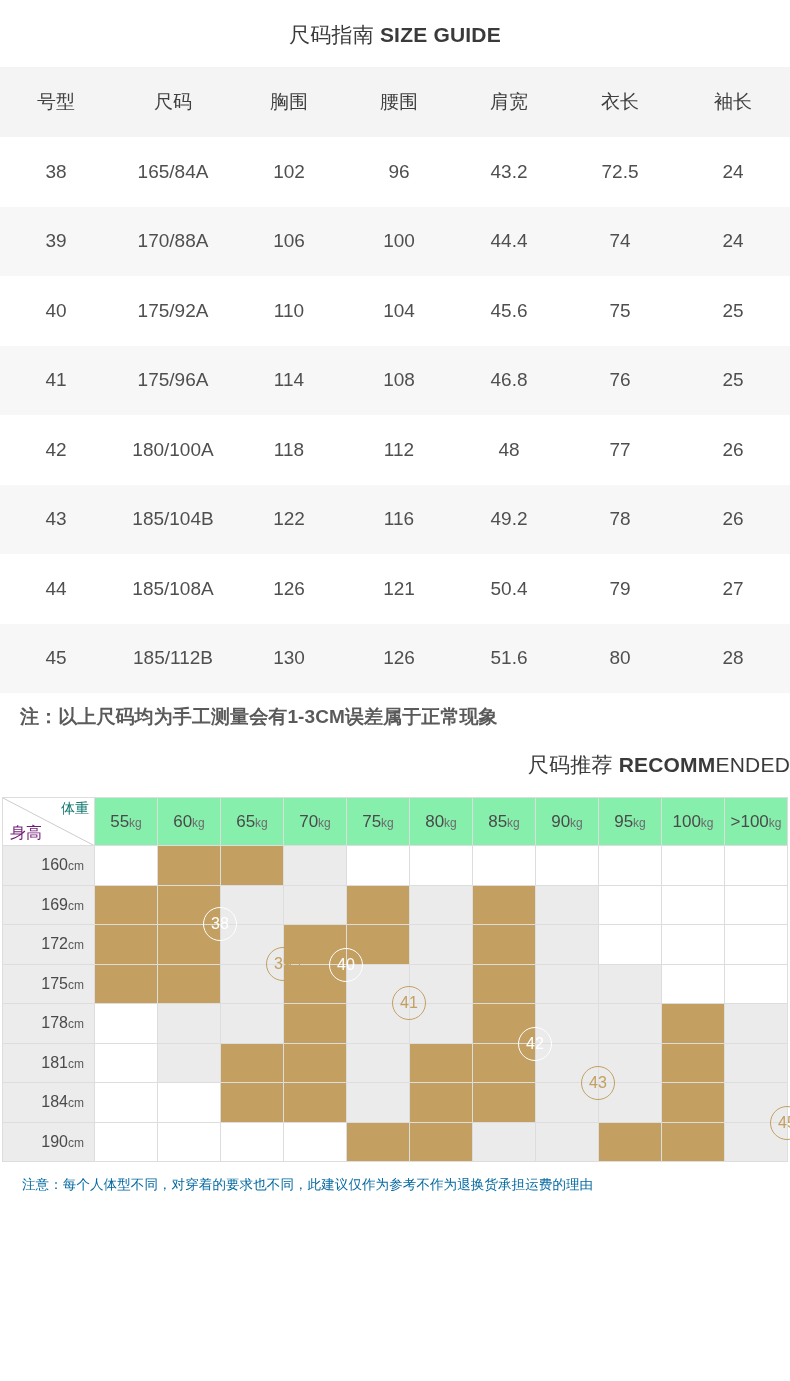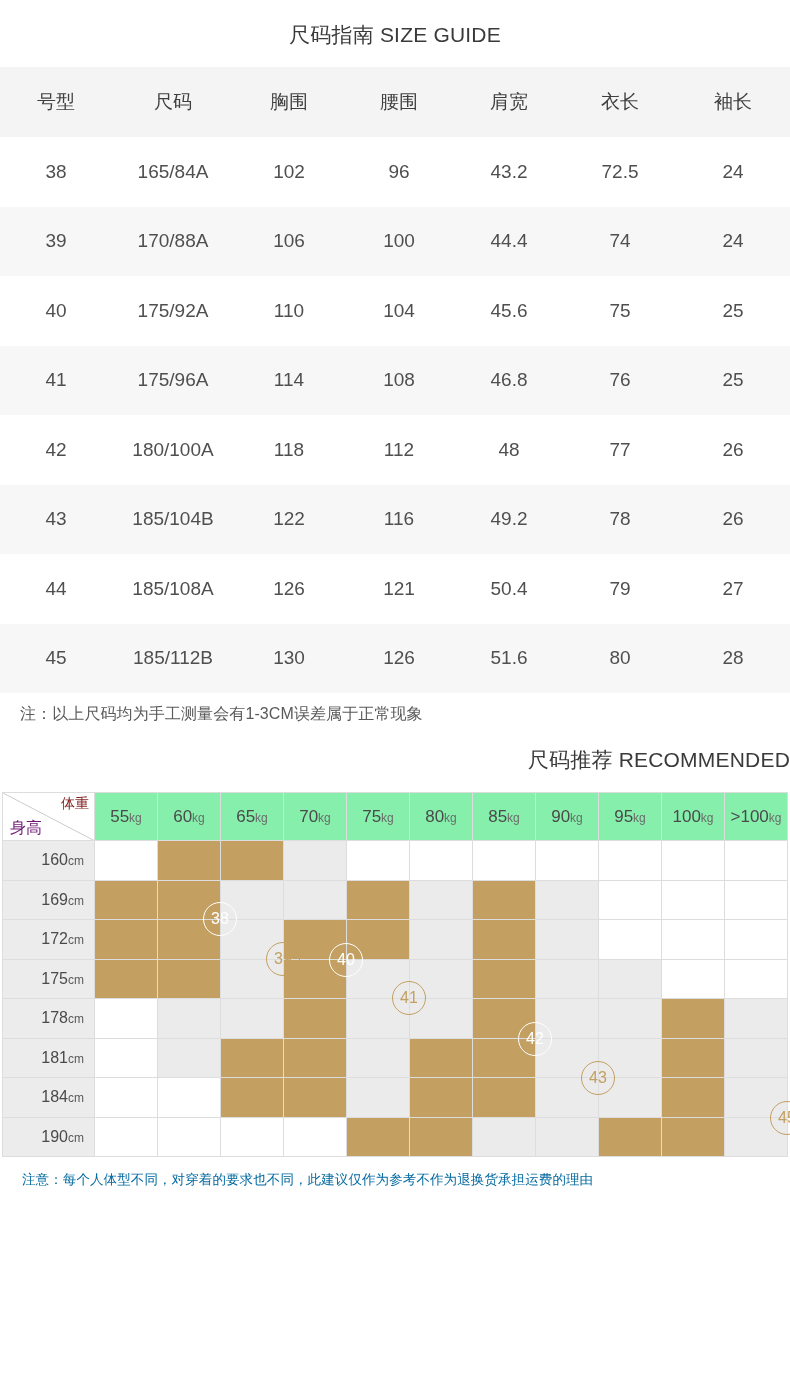--- a/index.html
+++ b/index.html
@@ -13,21 +13,21 @@
 
   
   .section-title {
     text-align: center;
     font-size: 21px;
     color: #3a3a3a;
     letter-spacing: 0.2px;
     line-height: 1;
   }
   .section-title .cn { font-weight: 400; }
-  .section-title .en-b { font-weight: 400; }
+  .section-title .en-b { font-weight: 700; }
   .section-title .en-n { font-weight: 400; }
 
   #title-size-guide { padding-top: 24px; padding-bottom: 22px; }
   #title-recommend  { padding-top: 24px; padding-bottom: 22px; text-align: right; }
 
   
   .size-table {
     width: 790px;
     border-collapse: collapse;
     table-layout: fixed;
@@ -54,24 +54,25 @@
 
   .col-a { width: 112px; }
   .col-b { width: 122px; }
   .col-c { width: 110px; }
   .col-d { width: 110px; }
   .col-e { width: 110px; }
   .col-f { width: 112px; }
   .col-g { width: 114px; }
 
   .table-note {
-    font-size: 16px;
+    font-size: 19px;
     color: #5a5a5a;
     padding: 11px 0 0 20px;
     letter-spacing: 0.1px;
+    font-weight: bold;
   }
 
   
   .matrix-wrap { padding: 0 2px; }
   .matrix {
     width: 786px;
     border-collapse: collapse;
     table-layout: fixed;
   }
   .matrix td, .matrix th {
@@ -89,21 +90,21 @@
   }
   .corner .diag {
     position: absolute;
     left: 0; top: 0;
     width: 92px; height: 48px;
   }
   .corner .lbl-w {
     position: absolute;
     right: 5px; top: 3px;
     font-size: 14px;
-    color: #7f1d1d;
+    color: #0f766e;
     line-height: 1.1;
   }
   .corner .lbl-h {
     position: absolute;
     left: 7px; bottom: 3px;
     font-size: 16px;
     color: #701a75;
     line-height: 1.1;
   }
   .matrix th.wcol {

